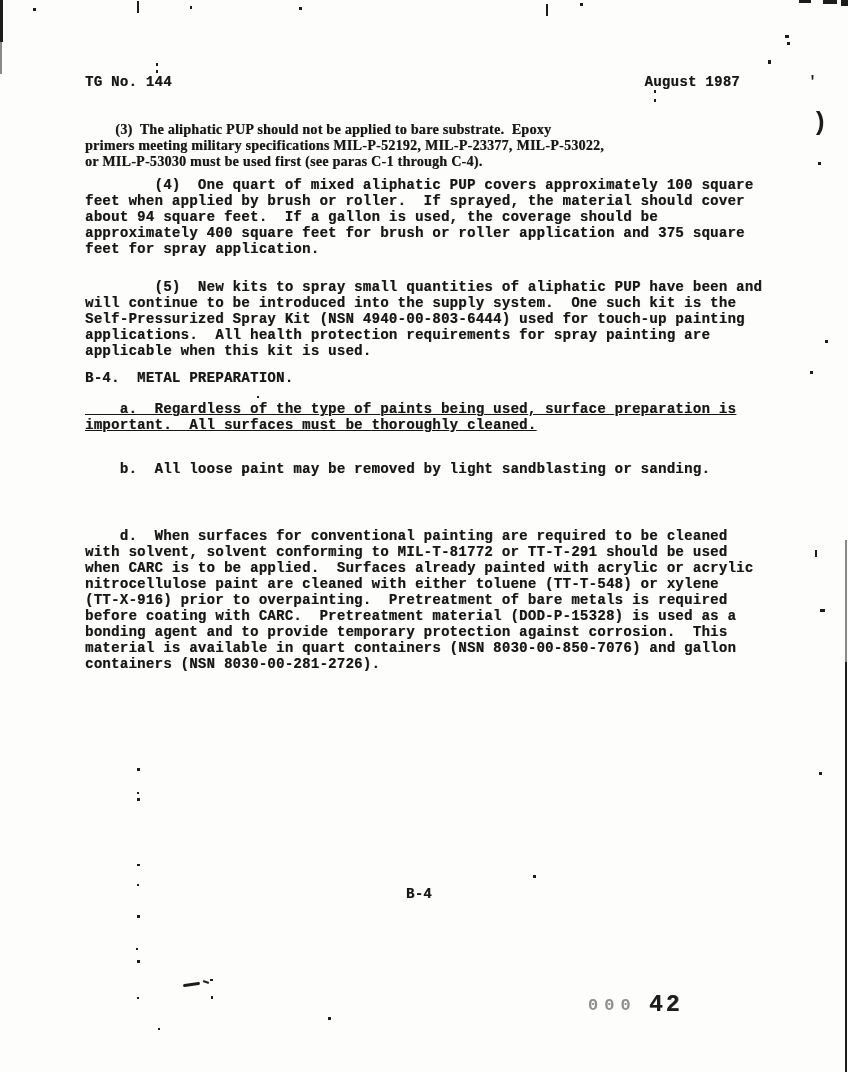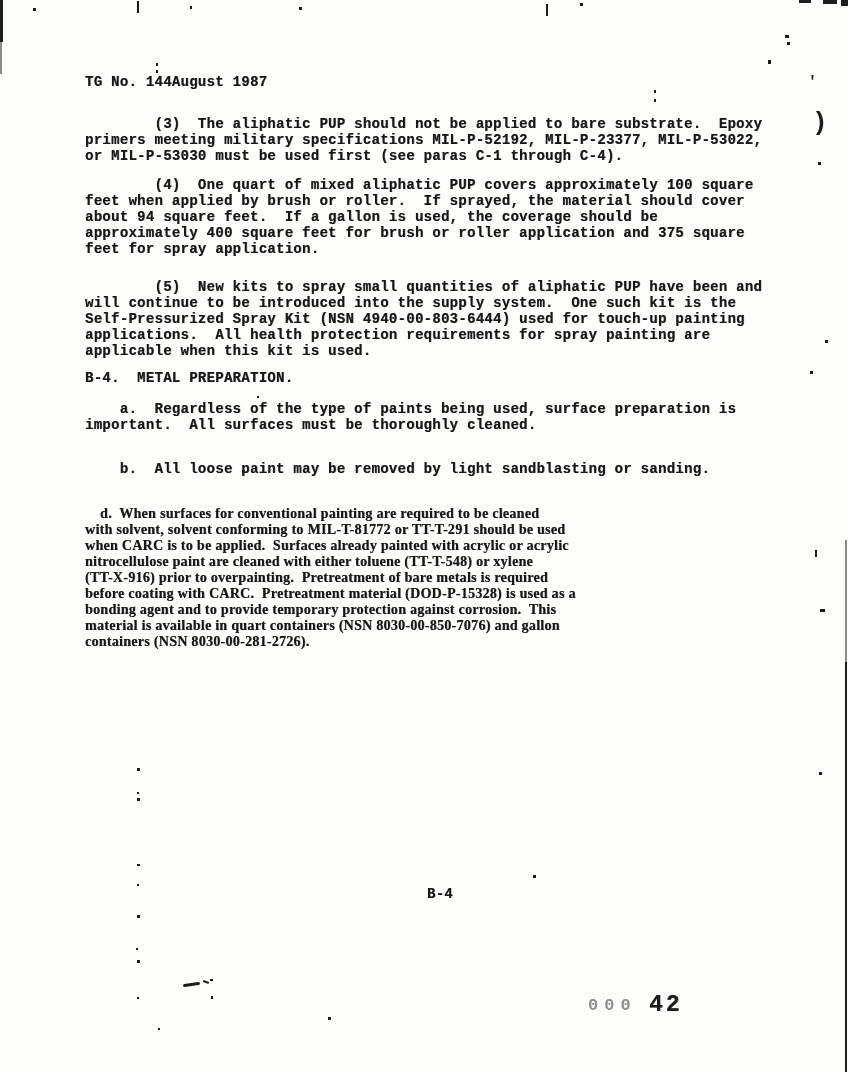--- a/index.html
+++ b/index.html
@@ -9,30 +9,30 @@
     font-family:"Liberation Mono","DejaVu Sans Mono",monospace;
   }
   .page{position:absolute;inset:0;background:#fdfdfc;}
   
   .txt{
     position:absolute;left:85px;
     color:#161616;font-size:14px;line-height:16px;font-weight:700;
     white-space:pre;letter-spacing:0.02em;
     text-shadow:0.5px 0 0 rgba(22,22,22,0.55);
   }
-  .hdr{top:74px;width:655px;display:flex;}
-  .p3{top:116px;}
+  .hdr{top:74px;width:655px;display:flex;justify-content:space-between;}
+  .p3{top:122px;font-family:Liberation Serif, serif;}
   .p4{top:177px;}
   .p5{top:279px;}
   .sh{top:370px;}
-  .pa{top:401px;}
+  .pa{top:401px;text-decoration:underline;}
   .pb{top:449px;margin-top:12px;}
   .pc{top:481px;}
-  .pd{top:506px;font-family:Liberation Serif, serif;}
-  .ftr{left:427px;top:886px;}
+  .pd{top:528px;}
+  .ftr{left:406px;top:886px;}
   
   .stamp-faint{
     position:absolute;left:588px;top:996px;
     color:#8f8f8f;font-size:17px;font-weight:700;letter-spacing:6px;
     transform:scaleY(0.92);
   }
   .stamp-num{
     position:absolute;left:649px;top:992px;
     color:#1d1d1d;font-size:23px;font-weight:700;letter-spacing:3px;
     text-shadow:0.6px 0 0 rgba(22,22,22,0.6);

